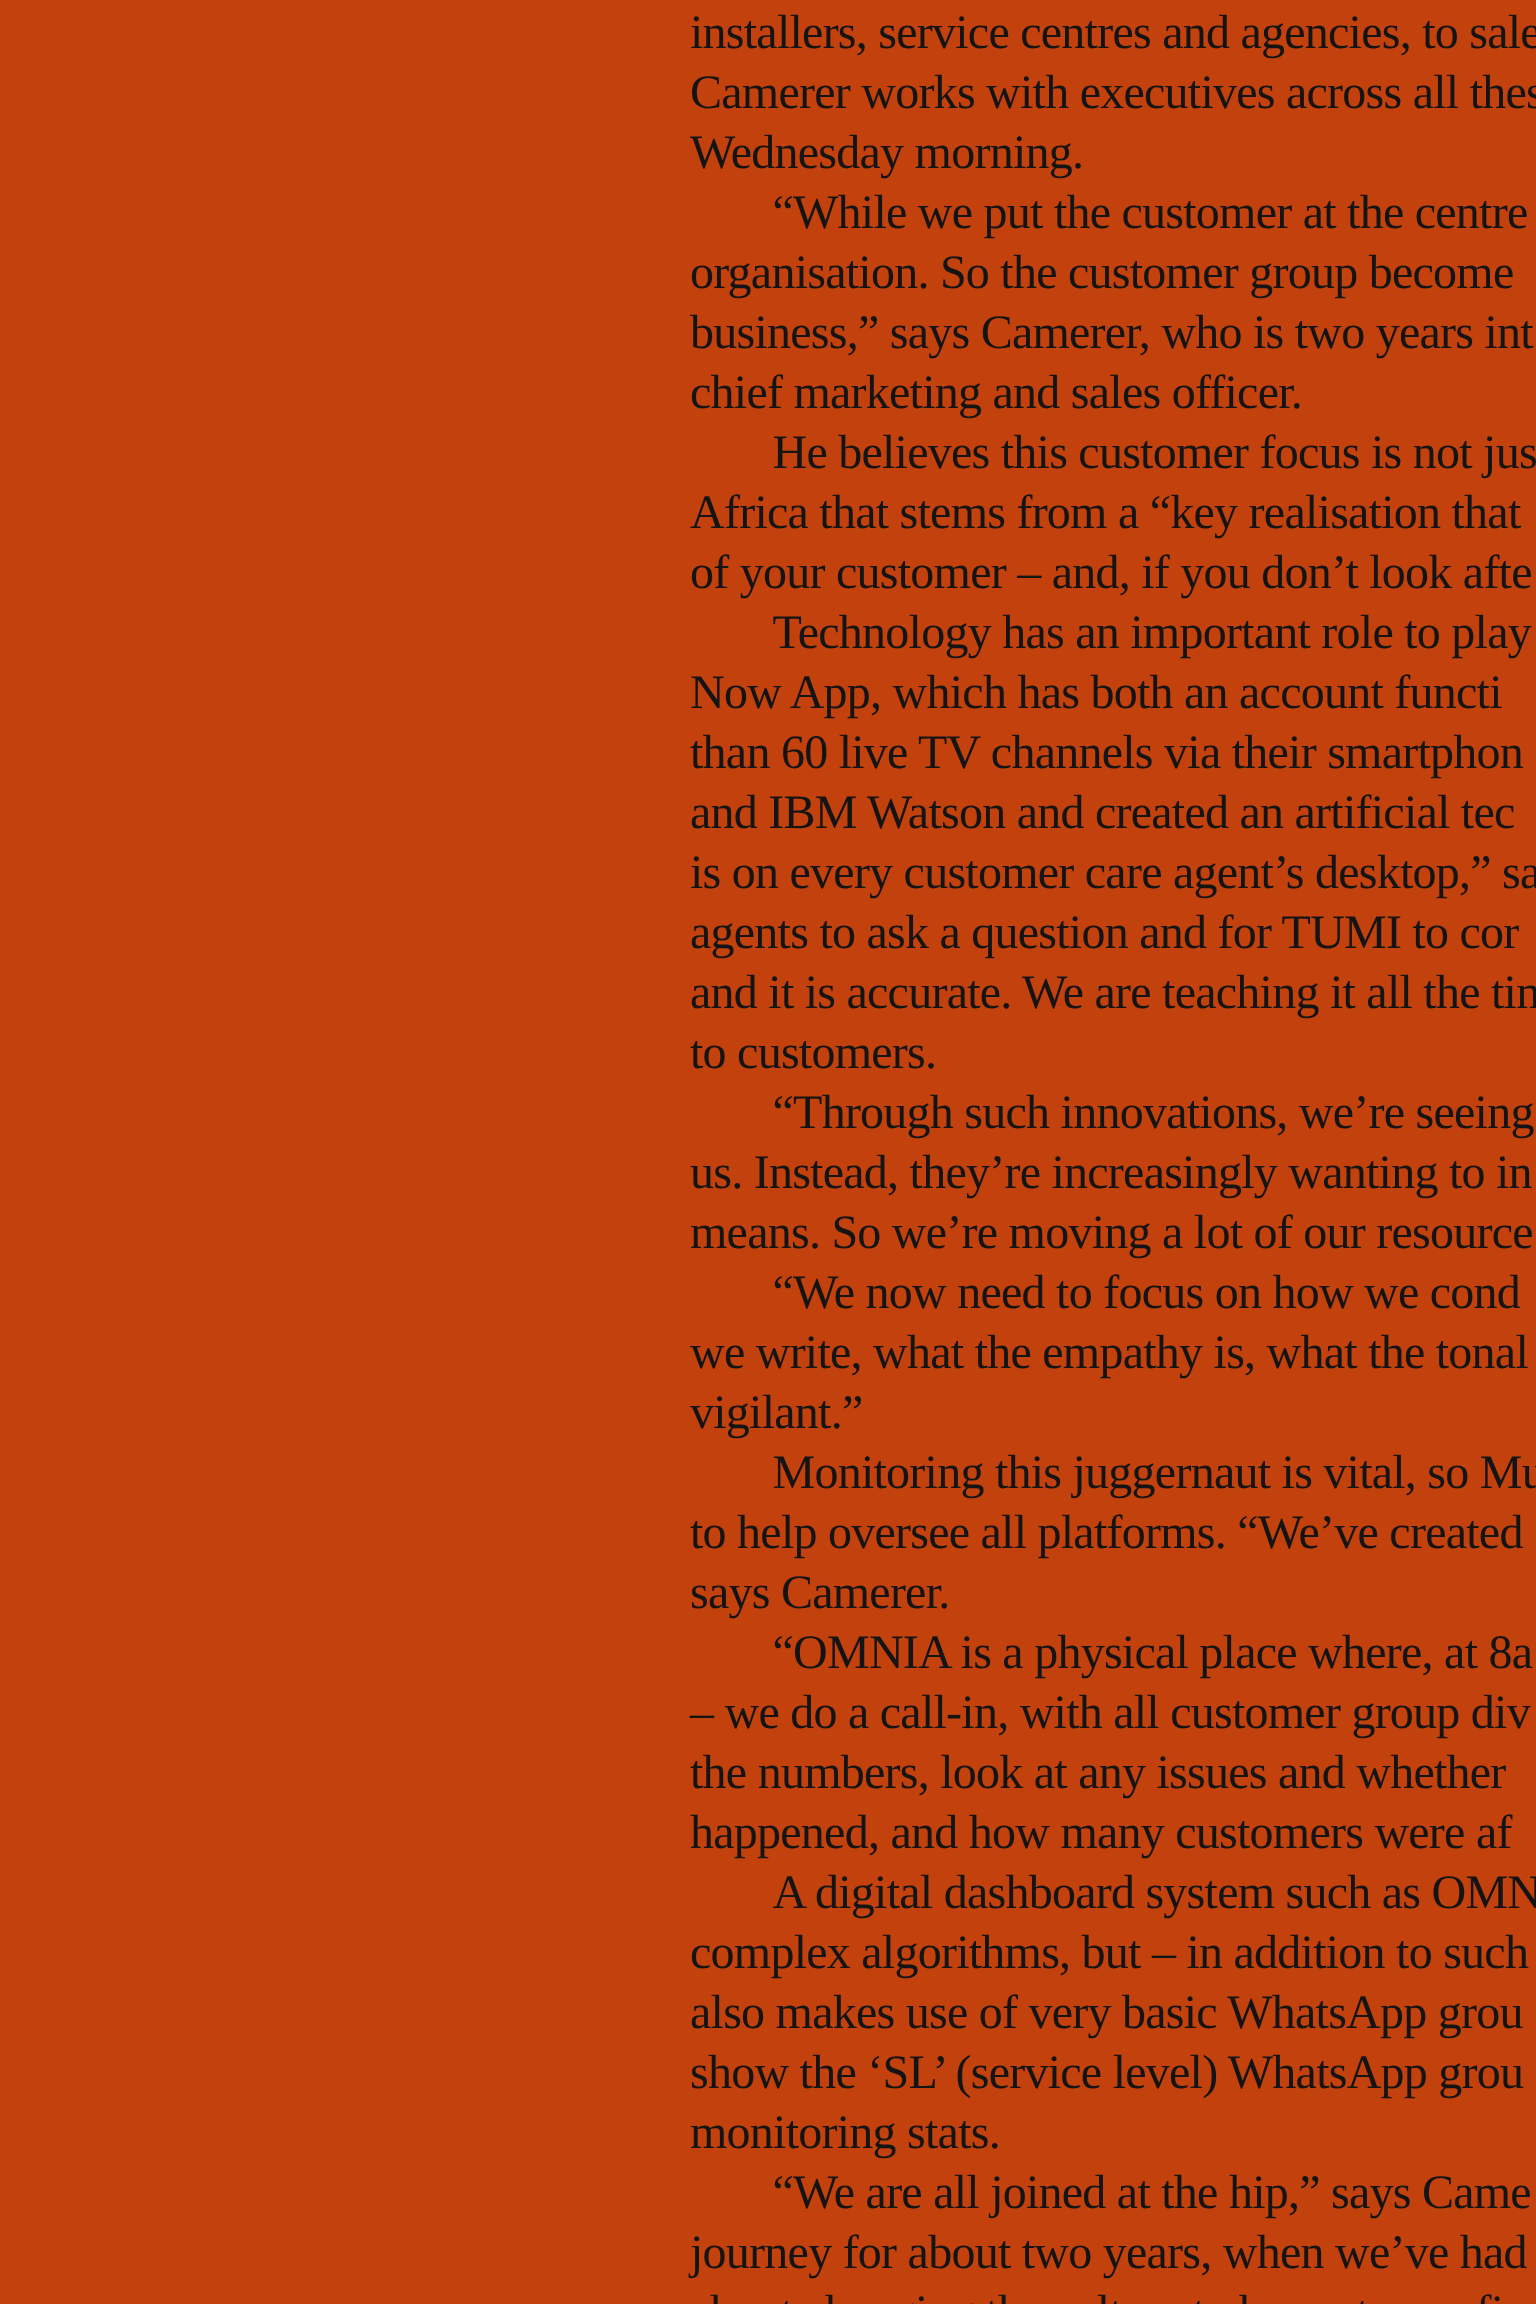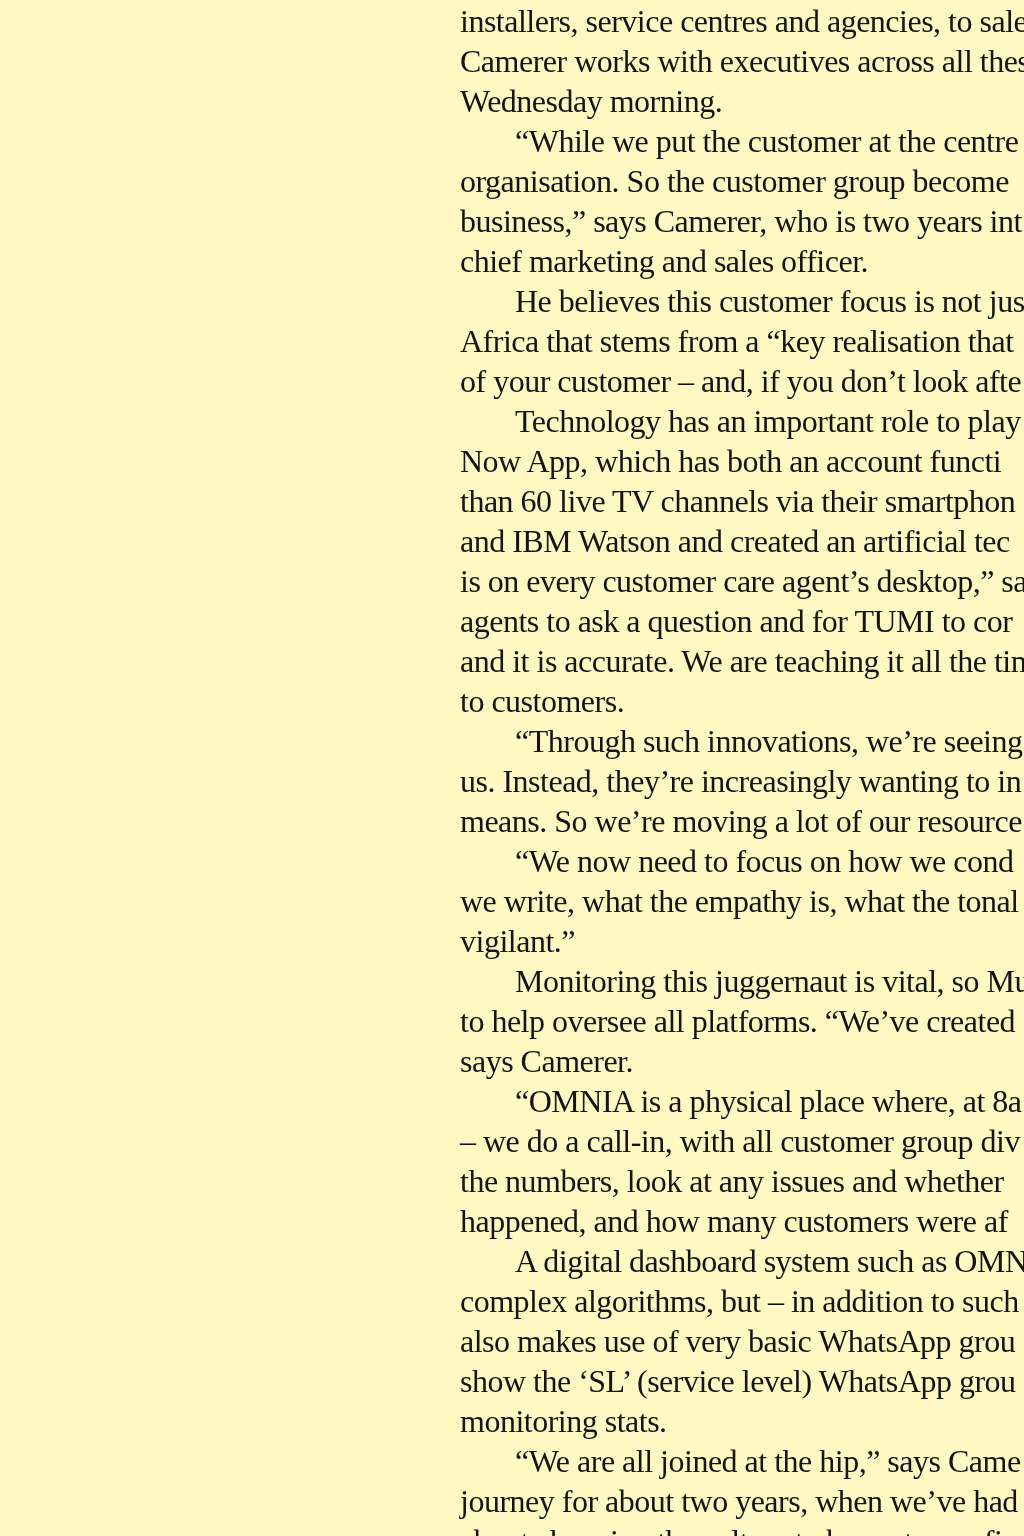--- a/index.html
+++ b/index.html
@@ -4,21 +4,21 @@
 <style>
   html, body {
     margin: 0;
     padding: 0;
     background: #ffffff;
   }
   .page {
     position: relative;
     width: 1024px;
     height: 1536px;
-    background: #fef9c3;
+    background: #c2410c;
     overflow: hidden;
     font-family: "Liberation Serif", "DejaVu Serif", serif;
   }
   .column {
     position: absolute;
     left: 460px;
     top: 1px;
     width: 760px; 
   }
   .line {

